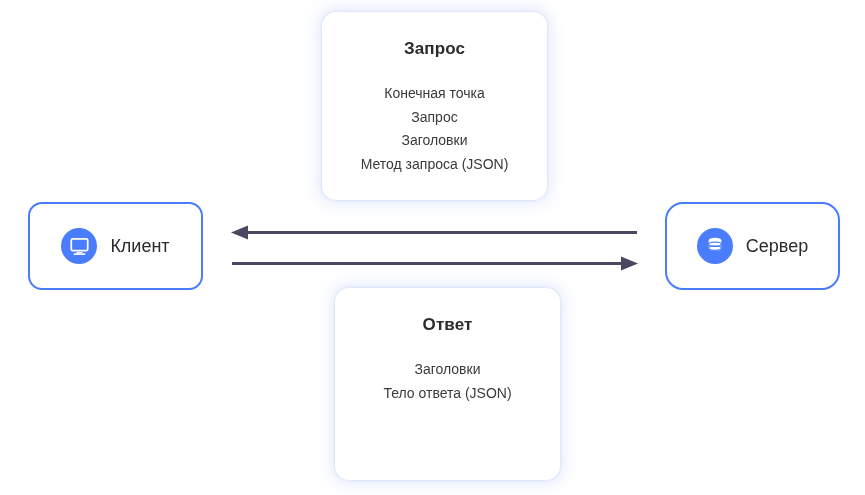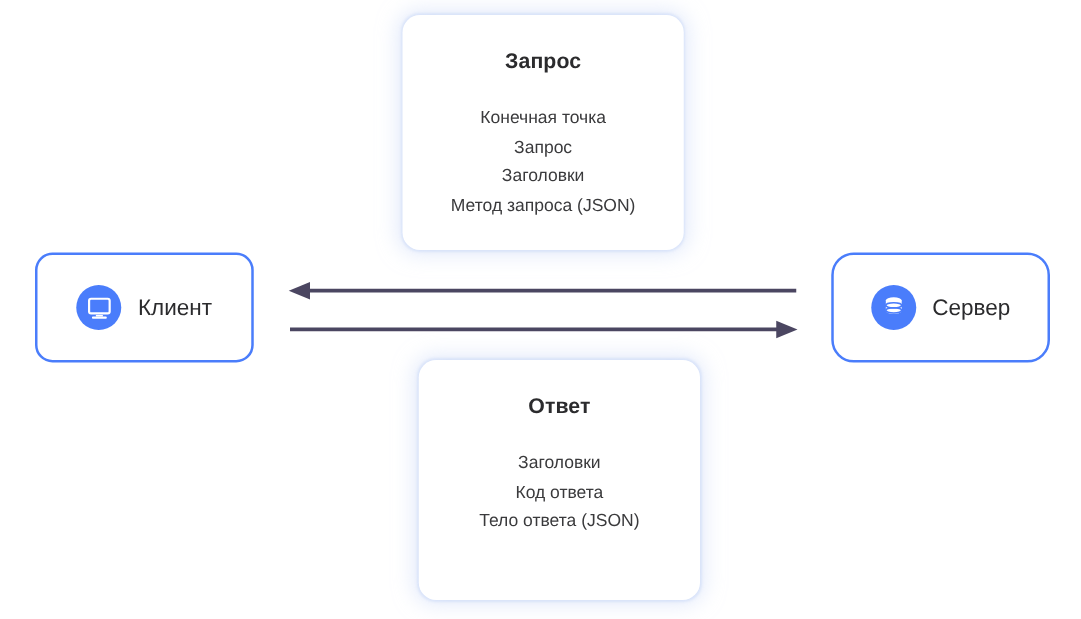--- a/index.html
+++ b/index.html
@@ -104,21 +104,20 @@
     <div class="card-title">Запрос</div>
     <div class="card-line">Конечная точка</div>
     <div class="card-line">Запрос</div>
     <div class="card-line">Заголовки</div>
     <div class="card-line">Метод запроса (JSON)</div>
   </div>
 
   <div class="info-card card-response">
     <div class="card-title">Ответ</div>
     <div class="card-line">Заголовки</div>
-    <div class="card-line">Код ответа</div>
     <div class="card-line">Тело ответа (JSON)</div>
   </div>
 
   <div class="node-box node-client">
     <span class="node-icon-circle">
       <svg width="21" height="21" viewBox="0 0 24 24" aria-hidden="true">
         <rect x="2.6" y="3.4" width="18.8" height="13.4" rx="1.8" ry="1.8" fill="none" stroke="#ffffff" stroke-width="2"></rect>
         <rect x="8.8" y="18.2" width="6.4" height="1.5" fill="#ffffff"></rect>
         <rect x="5.2" y="19.7" width="13.6" height="1.9" rx="0.9" fill="#ffffff"></rect>
       </svg>

